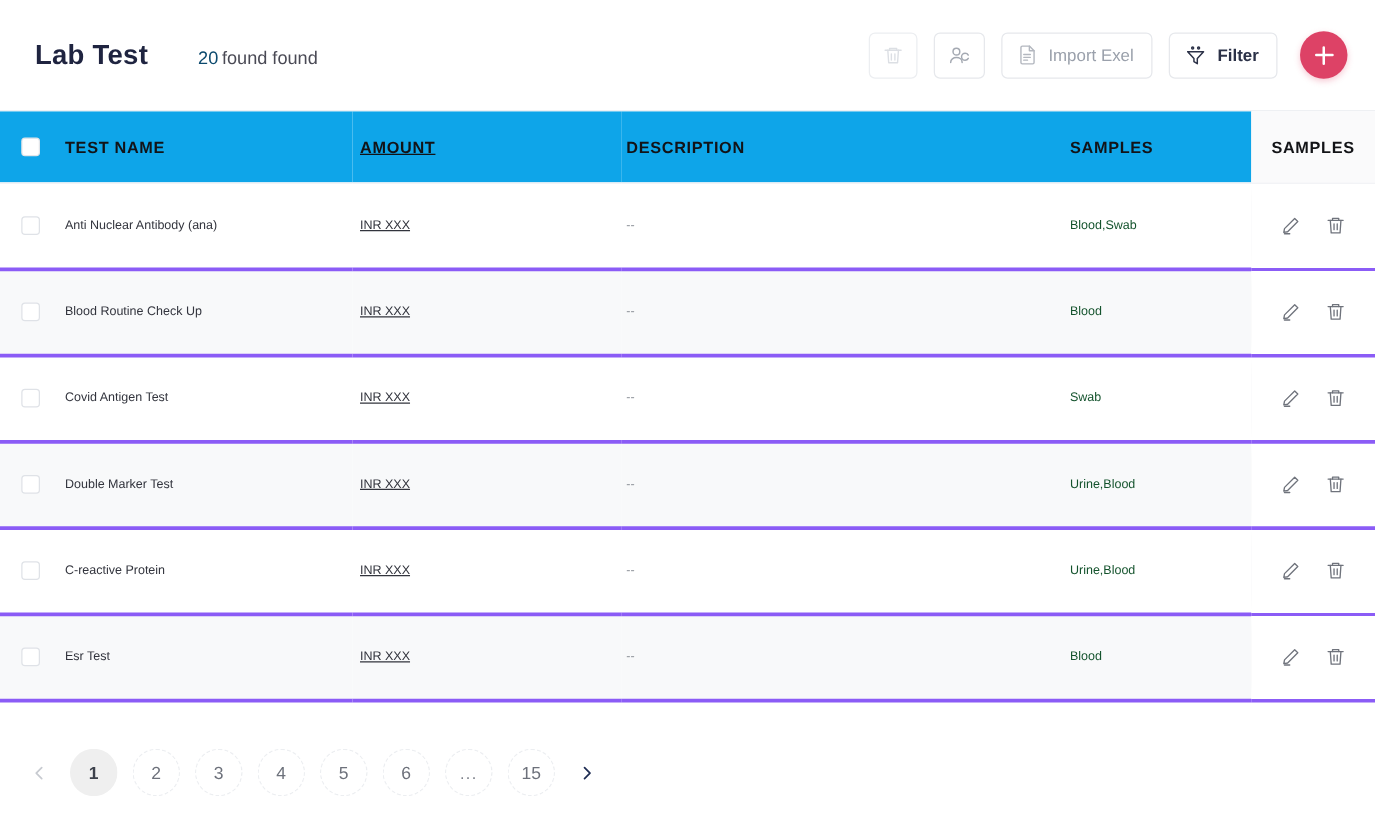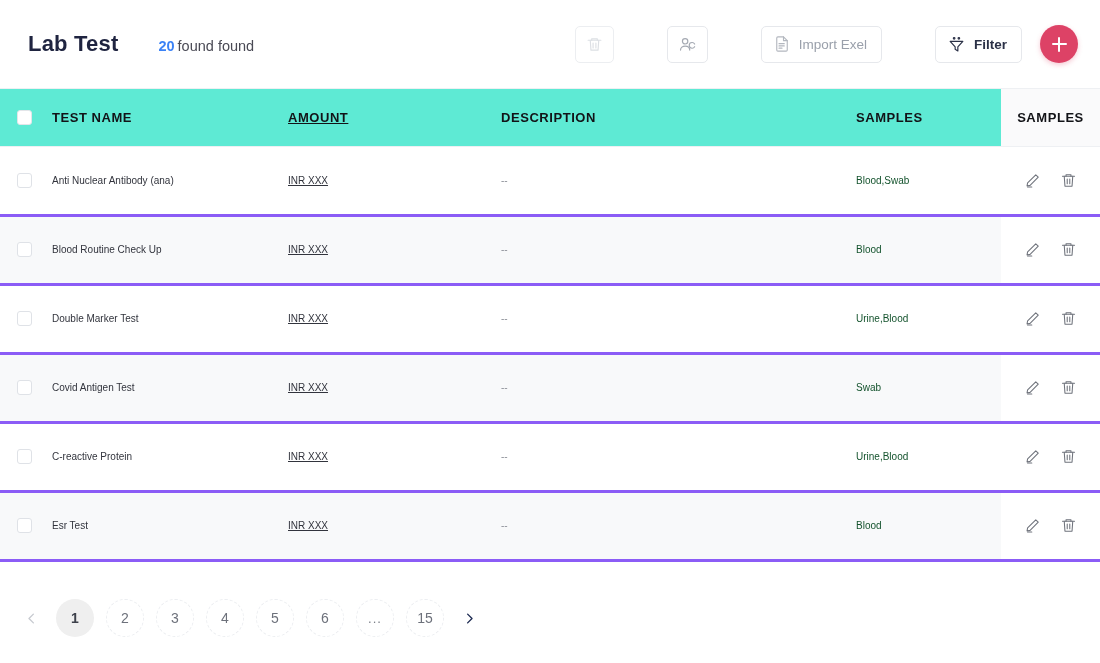--- a/index.html
+++ b/index.html
@@ -39,22 +39,22 @@
     color: #1f2440;
     letter-spacing: .2px;
     white-space: nowrap;
   }
   .result-line {
     font-size: 14.5px;
     color: #4a4a55;
     white-space: nowrap;
   }
   .result-count {
-    color: #3b82f6;
-    font-weight: bold;
+    color: #0c4a6e;
+    font-weight: normal;
     margin-right: 3px;
   }
 
   .toolbar {
     margin-left: auto;
     display: flex;
     align-items: center;
     gap: 13px;
   }
   .tool-btn {
@@ -62,21 +62,20 @@
     min-width: 37px;
     border: 1px solid #e6e8ec;
     border-radius: 5px;
     background: #fff;
     display: flex;
     align-items: center;
     justify-content: center;
     gap: 8px;
     padding: 0 10px;
     cursor: pointer;
-    margin-left: 40px;
   }
   .tool-btn.with-label { padding: 0 14px 0 11px; }
   .tool-btn .lbl {
     font-size: 13.5px;
     color: #9aa0ab;
     white-space: nowrap;
   }
   .tool-btn.filter .lbl { color: #2b3147; font-weight: 600; font-size: 13.5px; }
   .tool-btn.trash { border-color: #eceef1; }
   .tool-btn svg { display: block; }
@@ -121,21 +120,21 @@
   }
   table.data col.c-check { width: 40px; }
   table.data col.c-name  { width: 242px; }
   table.data col.c-amt   { width: 215px; }
   table.data col.c-desc  { width: 351px; }
   table.data col.c-samp  { width: 153px; }
   table.data col.c-act   { width: 99px; }
 
   thead th {
     height: 57px;
-    background: #5eead4;
+    background: #0ea5e9;
     font-size: 13px;
     font-weight: bold;
     letter-spacing: .55px;
     color: #121317;
     text-align: left;
     padding: 0;
     vertical-align: middle;
     border-bottom: 1px solid #eef0f3;
   }
   tbody td {
@@ -408,30 +407,30 @@
               </button>
             </div>
           </td>
         </tr>
 
         <tr>
           <td class="checkcell">
             <span class="cbx"></span>
           </td>
           <td class="td-name">
-            <span class="cell-pad">Double Marker Test</span>
+            <span class="cell-pad">Covid Antigen Test</span>
           </td>
           <td class="td-amt">
             <span>INR XXX</span>
           </td>
           <td class="td-desc">
             <span class="dash">--</span>
           </td>
           <td class="td-samp">
-            <span class="samp">Urine,Blood</span>
+            <span class="samp">Swab</span>
           </td>
           <td class="td-act">
             <div class="acts">
               <button class="icon-btn">
                 <svg width="17" height="17" viewBox="0 0 24 24" fill="none" stroke="#6f737c" stroke-width="1.5" stroke-linecap="round" stroke-linejoin="round">
                   <path d="M16.6 3.9l3.5 3.5L8.6 18.9l-4.3.8.8-4.3z"></path>
                     <path d="M5 21.2h6"></path>
                 </svg>
               </button>
               <button class="icon-btn">
@@ -444,30 +443,30 @@
               </button>
             </div>
           </td>
         </tr>
 
         <tr>
           <td class="checkcell">
             <span class="cbx"></span>
           </td>
           <td class="td-name">
-            <span class="cell-pad">Covid Antigen Test</span>
+            <span class="cell-pad">Double Marker Test</span>
           </td>
           <td class="td-amt">
             <span>INR XXX</span>
           </td>
           <td class="td-desc">
             <span class="dash">--</span>
           </td>
           <td class="td-samp">
-            <span class="samp">Swab</span>
+            <span class="samp">Urine,Blood</span>
           </td>
           <td class="td-act">
             <div class="acts">
               <button class="icon-btn">
                 <svg width="17" height="17" viewBox="0 0 24 24" fill="none" stroke="#6f737c" stroke-width="1.5" stroke-linecap="round" stroke-linejoin="round">
                   <path d="M16.6 3.9l3.5 3.5L8.6 18.9l-4.3.8.8-4.3z"></path>
                     <path d="M5 21.2h6"></path>
                 </svg>
               </button>
               <button class="icon-btn">

